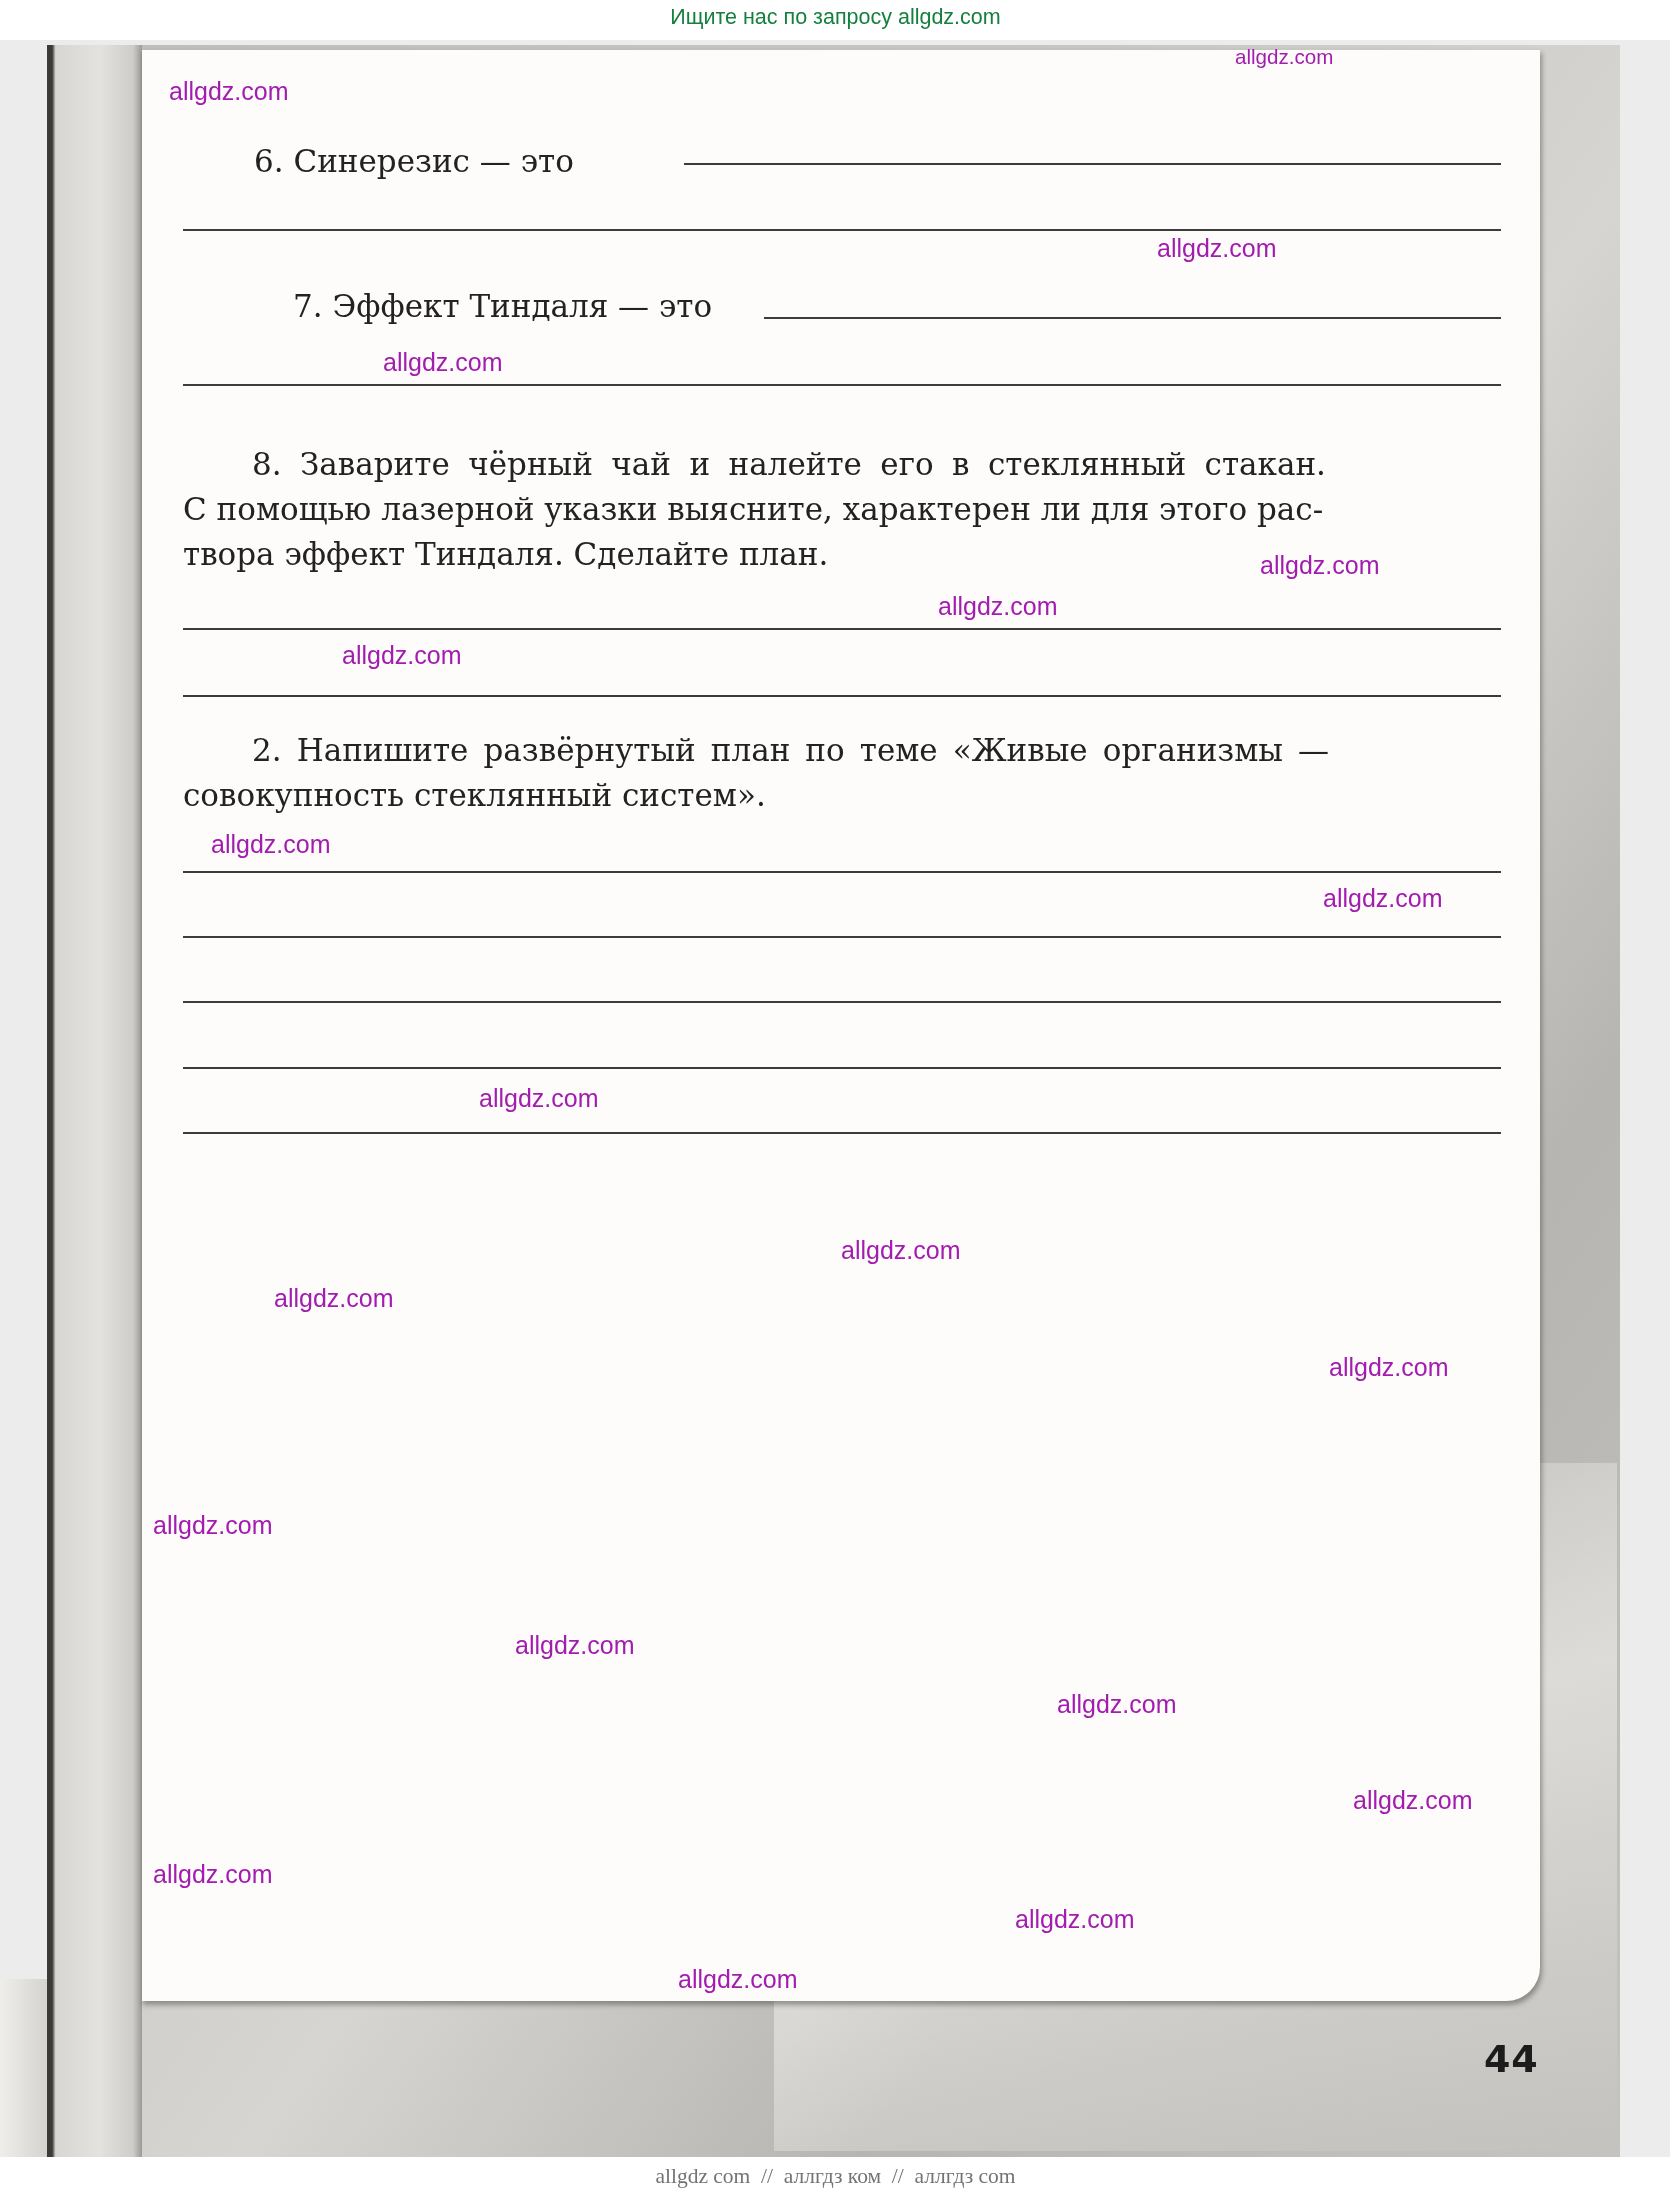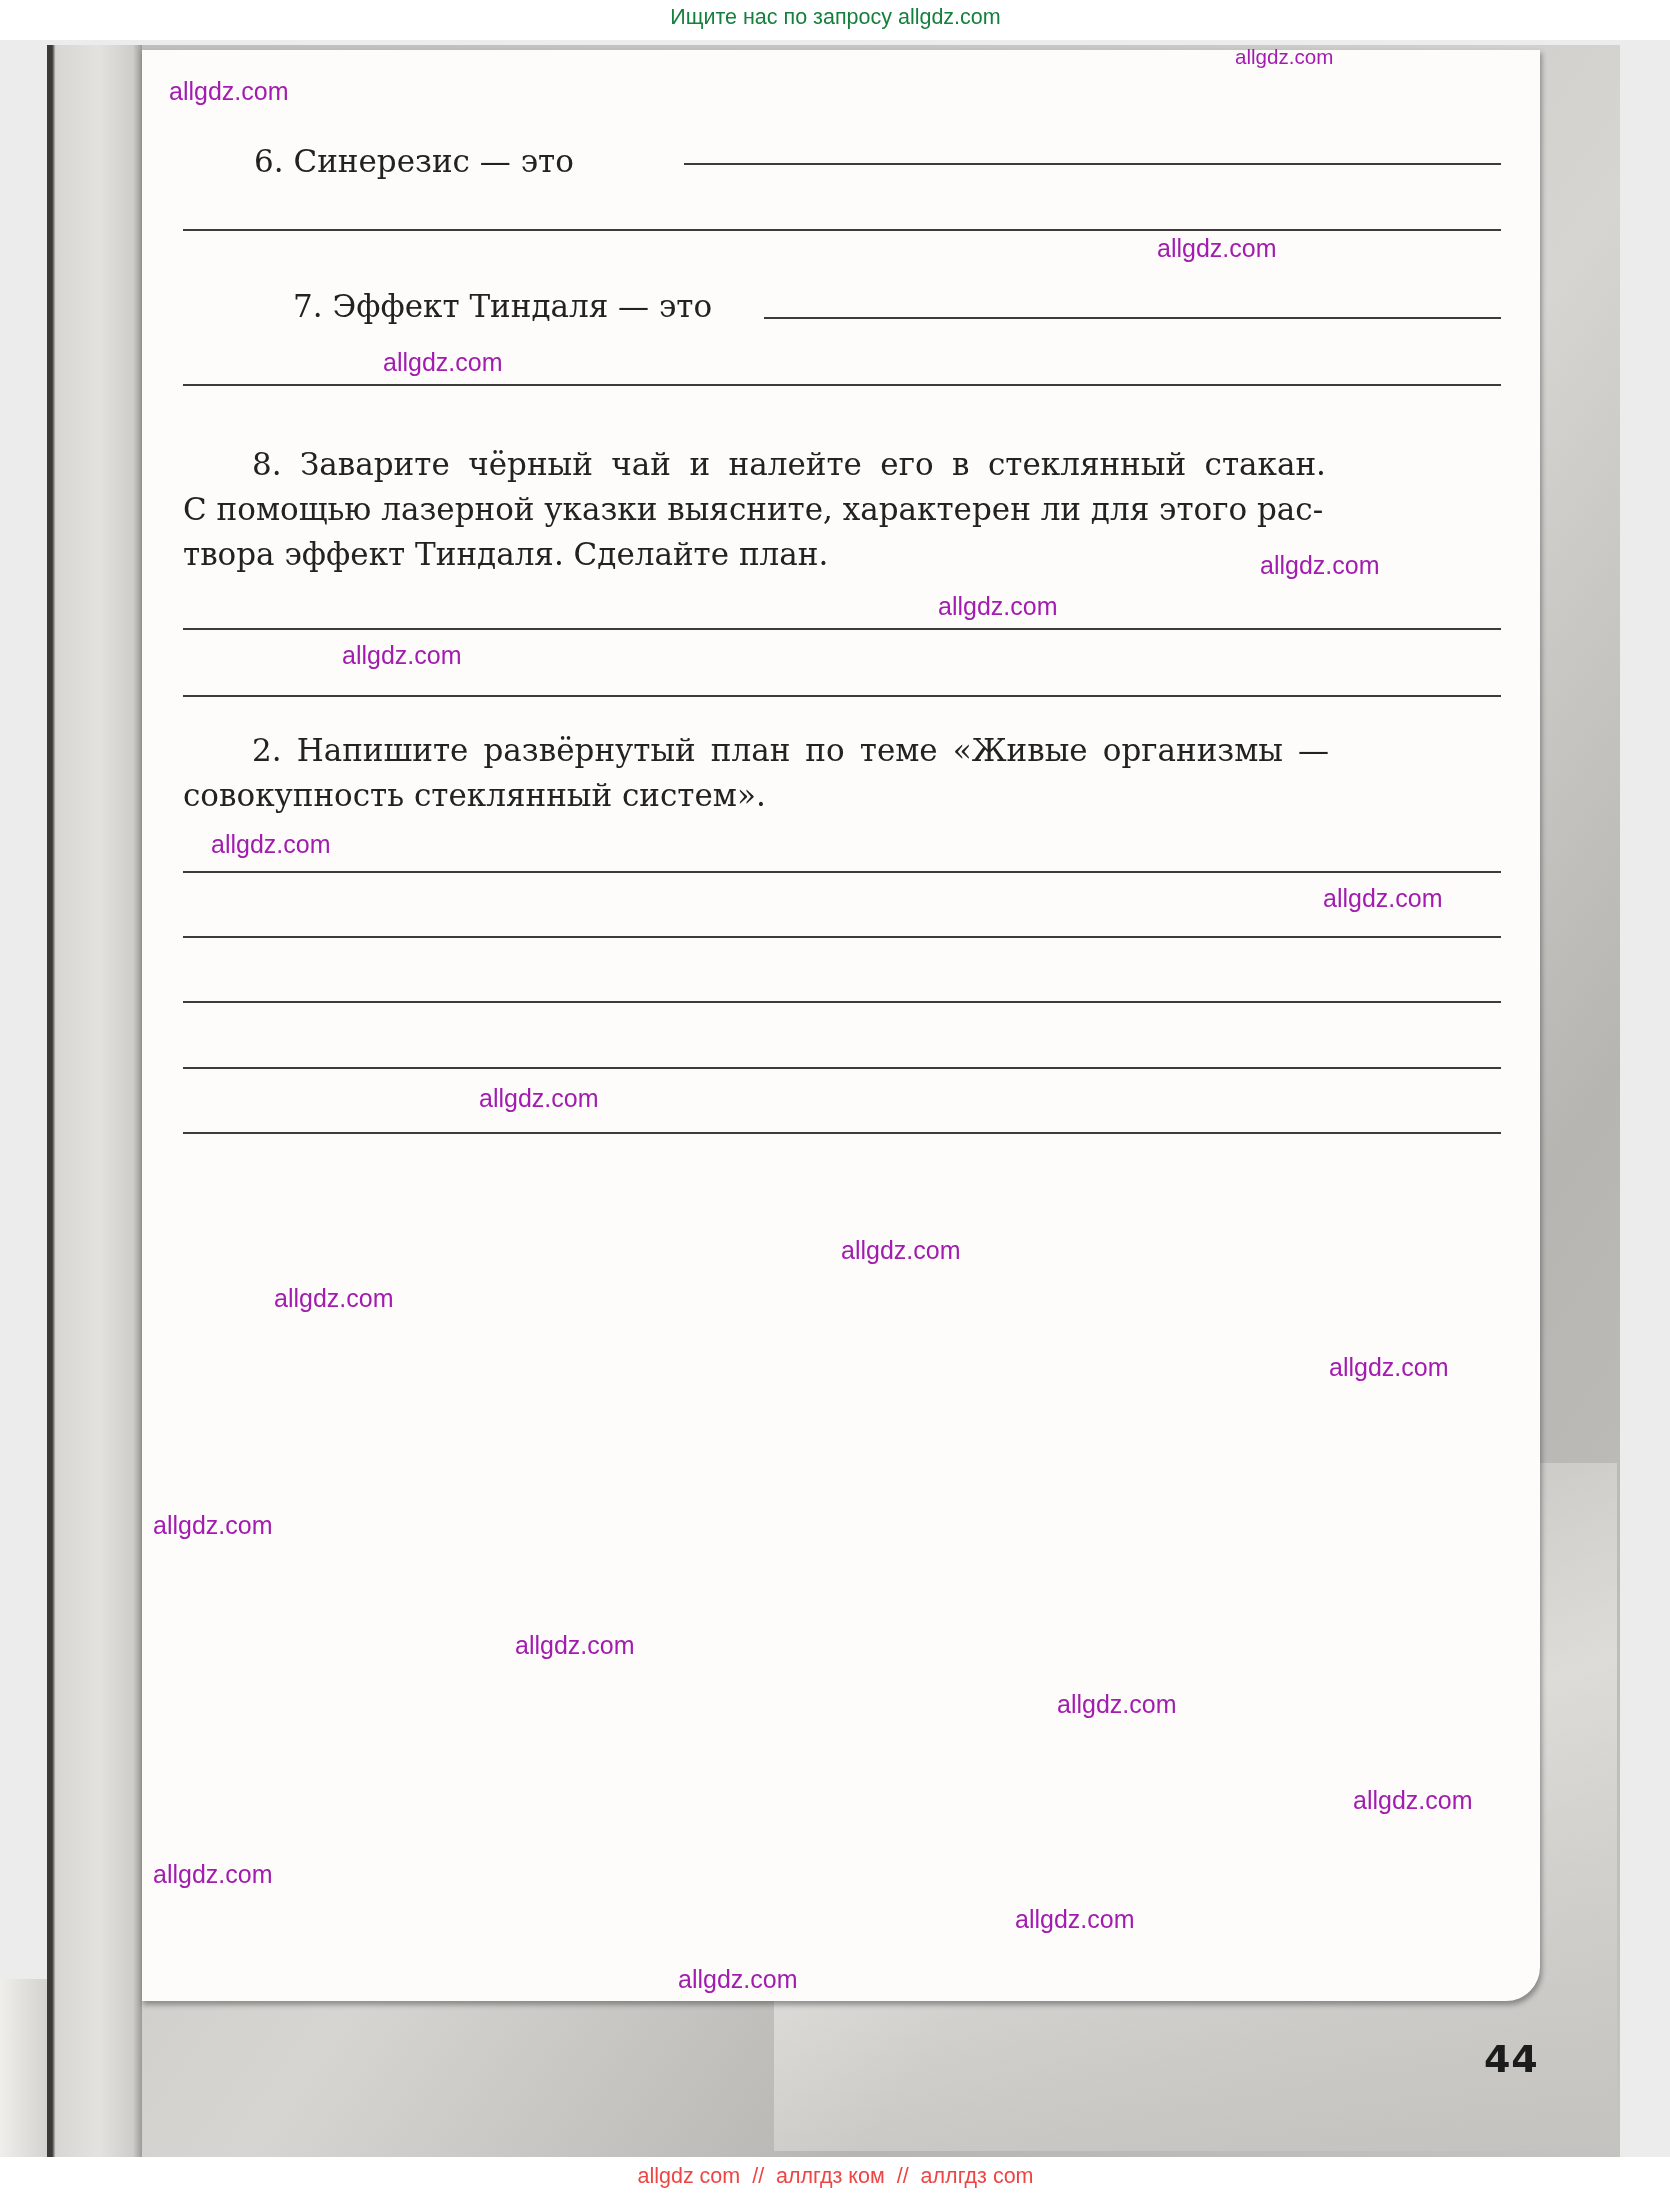--- a/index.html
+++ b/index.html
@@ -1,20 +1,20 @@
 <!DOCTYPE html>
 <html style="font-size:13.8px"><head>
 <meta charset="utf-8">
 <style>
   html, body { margin:0; padding:0; }
   body { width:1671px; height:2202px; position:relative; background:#ffffff; overflow:hidden; font-family:"Liberation Sans", sans-serif; }
   .top-banner { position:absolute; left:0; top:0; width:1671px; height:40px; background:#ffffff; text-align:center; }
   .top-banner span { display:inline-block; margin-top:5.2px; font-family:"Liberation Sans", sans-serif; font-size:21.5px; color:#15803d; }
   .bottom-banner { position:absolute; left:0; top:2157px; width:1671px; height:45px; background:#ffffff; text-align:center; }
-  .bottom-banner span { display:inline-block; margin-top:6.9px; font-size:21.5px; color:#ef4444; }
+  .bottom-banner span { display:inline-block; margin-top:6.9px; font-size:21.5px; color:#737373;font-family:Liberation Serif, serif; }
   .scan { position:absolute; left:0; top:40px; width:1671px; height:2117px; background:#ececec; }
   .backdrop { position:absolute; left:47px; top:45px; width:1573px; height:2112px;
     background: linear-gradient(125deg, #bfbdba 0%, #c9c7c3 35%, #d7d5d1 55%, #b7b5b1 75%, #c5c3bf 100%); }
   .backdrop-light { position:absolute; left:774px; top:1463px; width:843px; height:688px;
     background: linear-gradient(160deg, rgba(255,255,255,0) 0%, rgba(235,233,230,0.7) 50%, rgba(255,255,255,0) 100%); }
   .spine { position:absolute; left:47px; top:45px; width:95px; height:2112px;
     background: linear-gradient(90deg, #3a3a36 0px, #3a3a36 5.2px, #d8d6d2 8.6px, #e4e2de 52px, #cfcdc9 86px, #9c9a96 95px); }
   .spine-bottom { position:absolute; left:0; top:1979px; width:52px; height:178px; background:linear-gradient(90deg,#f0eeea,#d2d0cc); }
   .page { position:absolute; left:142px; top:50px; width:1398px; height:1951px; background:#fefcfb;
     border-bottom-right-radius:34px; box-shadow: 1.7px 3.4px 5.2px rgba(60,60,60,0.45); }

